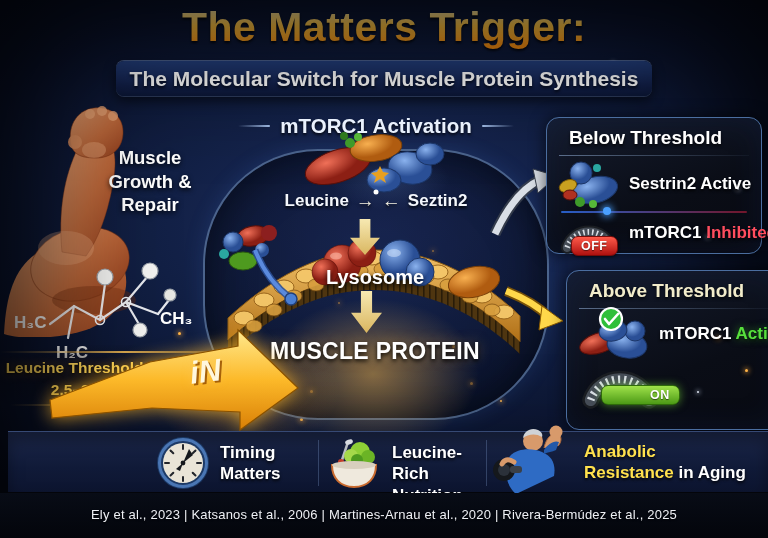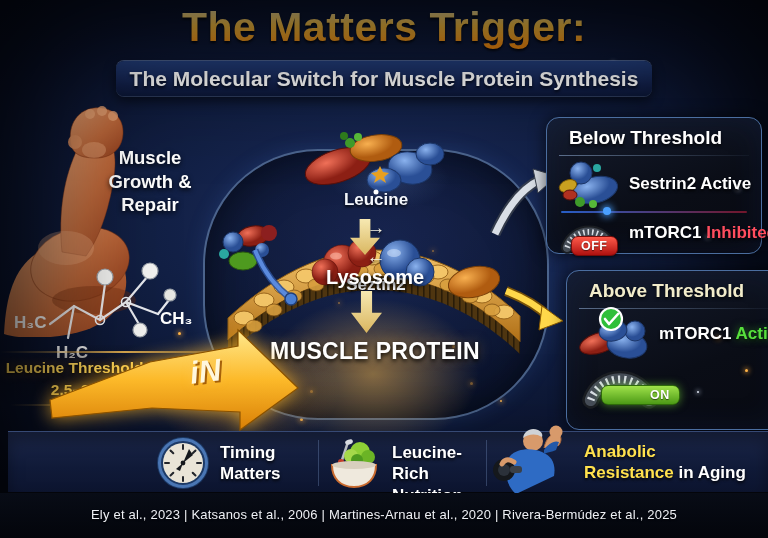--- a/index.html
+++ b/index.html
@@ -36,21 +36,21 @@
   
   .oval{position:absolute;left:203px;top:149px;width:346px;height:271px;border-radius:115px;
     border:2px solid rgba(125,162,212,.55);
     background:radial-gradient(ellipse at 50% 45%, rgba(20,32,70,.5), rgba(6,10,24,.55));
     box-shadow:inset 0 0 45px rgba(0,0,0,.55),0 0 20px rgba(60,110,190,.2);}
   .center-heading{position:absolute;top:114px;left:238px;width:276px;display:flex;align-items:center;justify-content:center;gap:10px;z-index:3;}
   .center-heading .txt{font-size:20.5px;font-weight:bold;color:#e9f1fd;text-shadow:0 2px 3px rgba(0,0,0,.8);white-space:nowrap;}
   .h-line{flex:0 0 32px;height:2px;border-radius:1px;}
   .h-line.l{background:linear-gradient(90deg,transparent,#9db8e0);}
   .h-line.r{background:linear-gradient(90deg,#9db8e0,transparent);}
-  .reaction{position:absolute;left:222px;top:190px;width:308px;display:flex;align-items:center;justify-content:flex-start;gap:7px;z-index:4;flex-direction:column;}
+  .reaction{position:absolute;left:222px;top:190px;width:308px;display:flex;align-items:center;justify-content:center;gap:7px;z-index:4;}
   .reaction .sm{font-size:17px;font-weight:bold;color:#f4f7fc;text-shadow:0 2px 3px rgba(0,0,0,.85);}
   .reaction .ar{font-size:19px;font-weight:bold;color:#f7f3e2;text-shadow:0 2px 3px rgba(0,0,0,.85);}
   .reaction .big{font-size:25px;font-weight:bold;font-style:italic;color:#fff;text-shadow:0 2px 4px rgba(0,0,0,.9);}
   .block-arrow{position:absolute;background:linear-gradient(180deg,#f7e9b2,#d9b660);
     clip-path:polygon(32% 0,68% 0,68% 52%,100% 52%,50% 100%,0 52%,32% 52%);
     filter:drop-shadow(0 1px 2px rgba(0,0,0,.6));z-index:4;}
   .ba1{left:350px;top:219px;width:30px;height:36px;}
   .ba2{left:351px;top:291px;width:31px;height:42px;}
   .lyso-label{position:absolute;left:283px;top:266px;width:184px;text-align:center;font-size:20px;font-weight:bold;color:#fff;
     text-shadow:0 2px 5px rgba(0,0,0,.95);z-index:5;}
@@ -172,20 +172,25 @@
   <div class="streak s1"></div>
   <div class="streak s2"></div>
   <div class="threshold">
     <div class="t1">Leucine Threshold Reached</div>
     <div class="t2">2.5–3g Per Meal</div>
   </div>
 
   <div class="oval"></div>
   <div class="glow g3"></div>
 
+  <div class="center-heading">
+    <span class="h-line l"></span>
+    <span class="txt">mTORC1 Activation</span>
+    <span class="h-line r"></span>
+  </div>
 
   <svg class="b-icon" style="left:288px;top:126px;z-index:4;" width="170" height="80" viewBox="0 0 170 80">
     <defs>
       <radialGradient id="redG" cx=".35" cy=".3">
           <stop offset="0" stop-color="#f07058"></stop>
           <stop offset="1" stop-color="#8c1f14"></stop>
         </radialGradient>
       <radialGradient id="blueG" cx=".35" cy=".3">
           <stop offset="0" stop-color="#8ab2ee"></stop>
           <stop offset="1" stop-color="#2a4f96"></stop>

